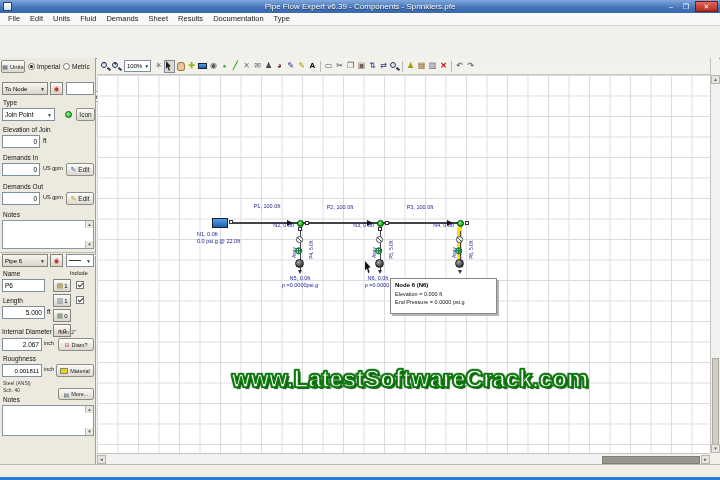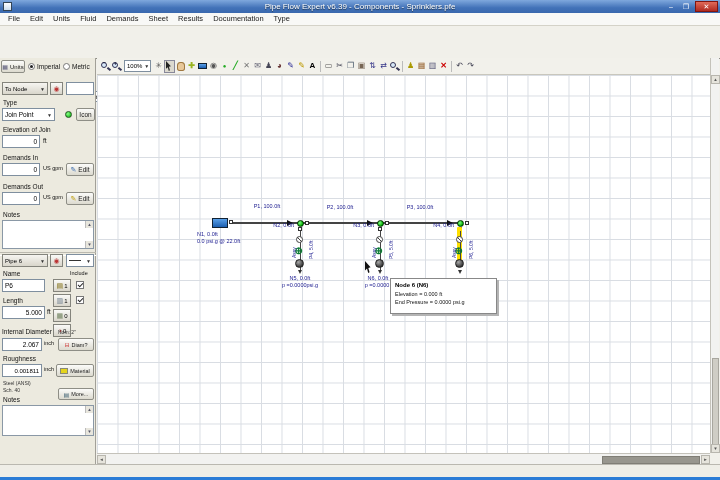--- a/index.html
+++ b/index.html
@@ -438,20 +438,21 @@
       <div class="harrow"></div>
       <div class="rot" style="left:7px;top:43px;">Assy</div>
       <div class="rot" style="left:24px;top:44px;">P6, 5.0ft</div>
     </div>
 
     <div class="clabel" style="left:178px;top:200px;width:50px;text-align:center;">N5, 0.0ft</div>
     <div class="clabel" style="left:170px;top:207px;width:66px;text-align:center;">p =0.0000psi.g</div>
     <div class="clabel" style="left:256px;top:200px;width:50px;text-align:center;">N6, 0.0ft</div>
     <div class="clabel" style="left:252px;top:207px;width:56px;text-align:center;">p =0.0000</div>
 
+    <div id="watermark">www.LatestSoftwareCrack.com</div>
 
     <div id="tooltip">
       <div class="tt">Node 6 (N6)</div>
       <div class="tl">Elevation = 0.000 ft</div>
       <div class="tl">End Pressure = 0.0000 psi.g</div>
     </div>
 
     <div id="mcursor"></div>
   </div>
 

